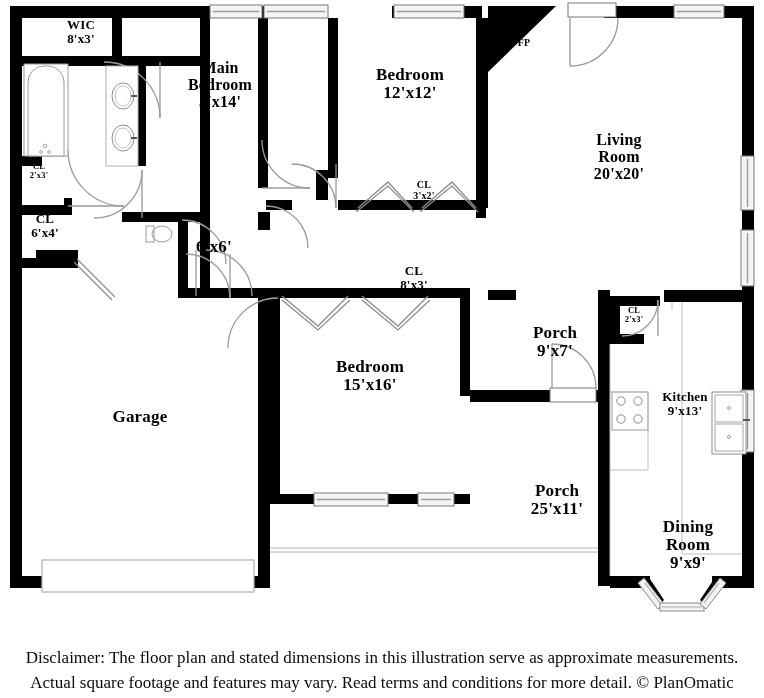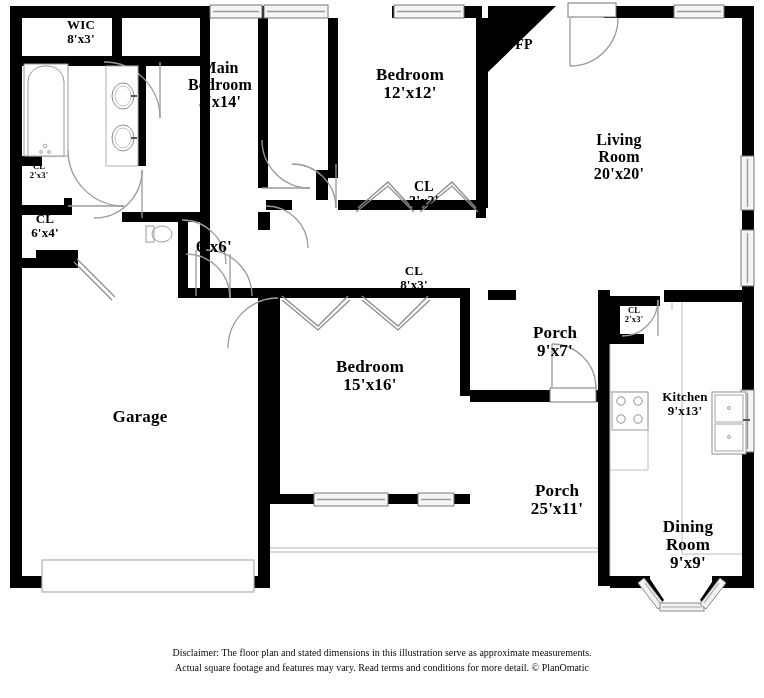--- a/index.html
+++ b/index.html
@@ -33,31 +33,31 @@
     line-height: 1.05;
     white-space: nowrap;
     letter-spacing: 0.2px;
     pointer-events: none;
   }
   .label .ln { display: block; }
 
   .lbl-big   { font-size: 16px; }
   .lbl-med   { font-size: 17px; }
   .lbl-small { font-size: 13px; }
-  .lbl-tiny  { font-size: 14px; }
+  .lbl-tiny  { font-size: 10px; }
   .lbl-micro { font-size: 8.5px; }
 
   
   #disclaimer {
     position: absolute;
     left: 0; top: 646px;
     width: 764px;
     text-align: center;
     font-family: "Liberation Serif", "DejaVu Serif", serif;
-    font-size: 10px;
+    font-size: 17px;
     line-height: 1.45;
     color: #0a0a0a;
   }
   #disclaimer .dl { display: block; white-space: nowrap; }
 </style>
 </head>
 <body>
 
 <div id="page">
 

